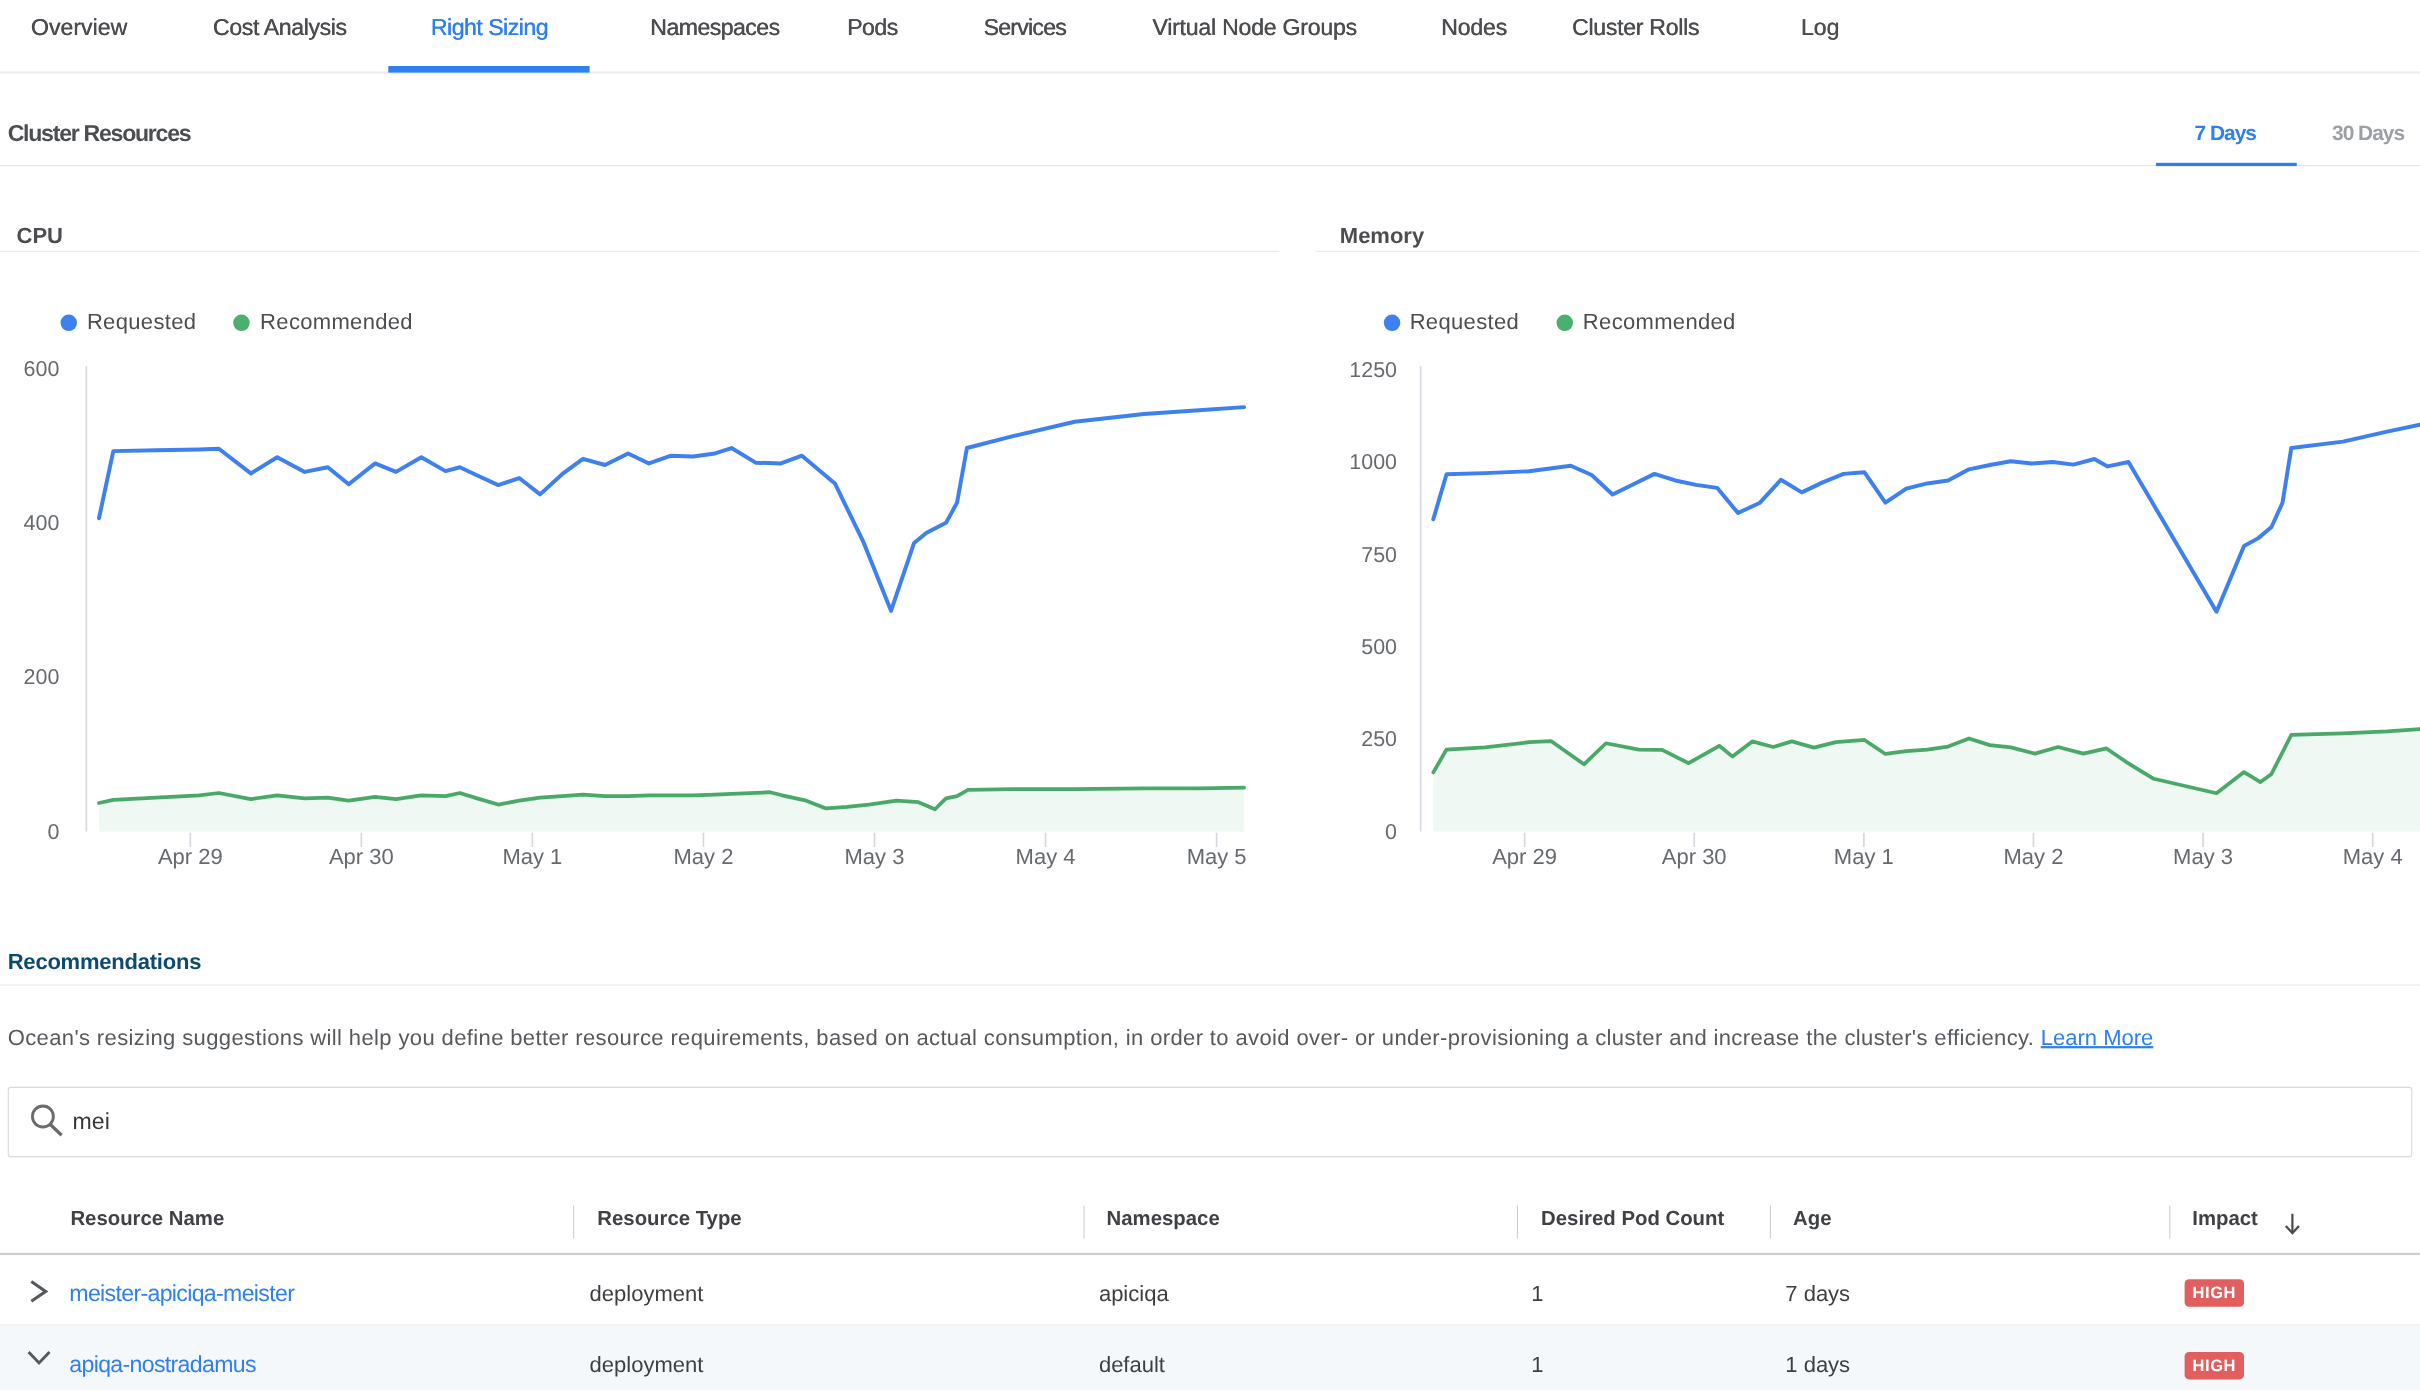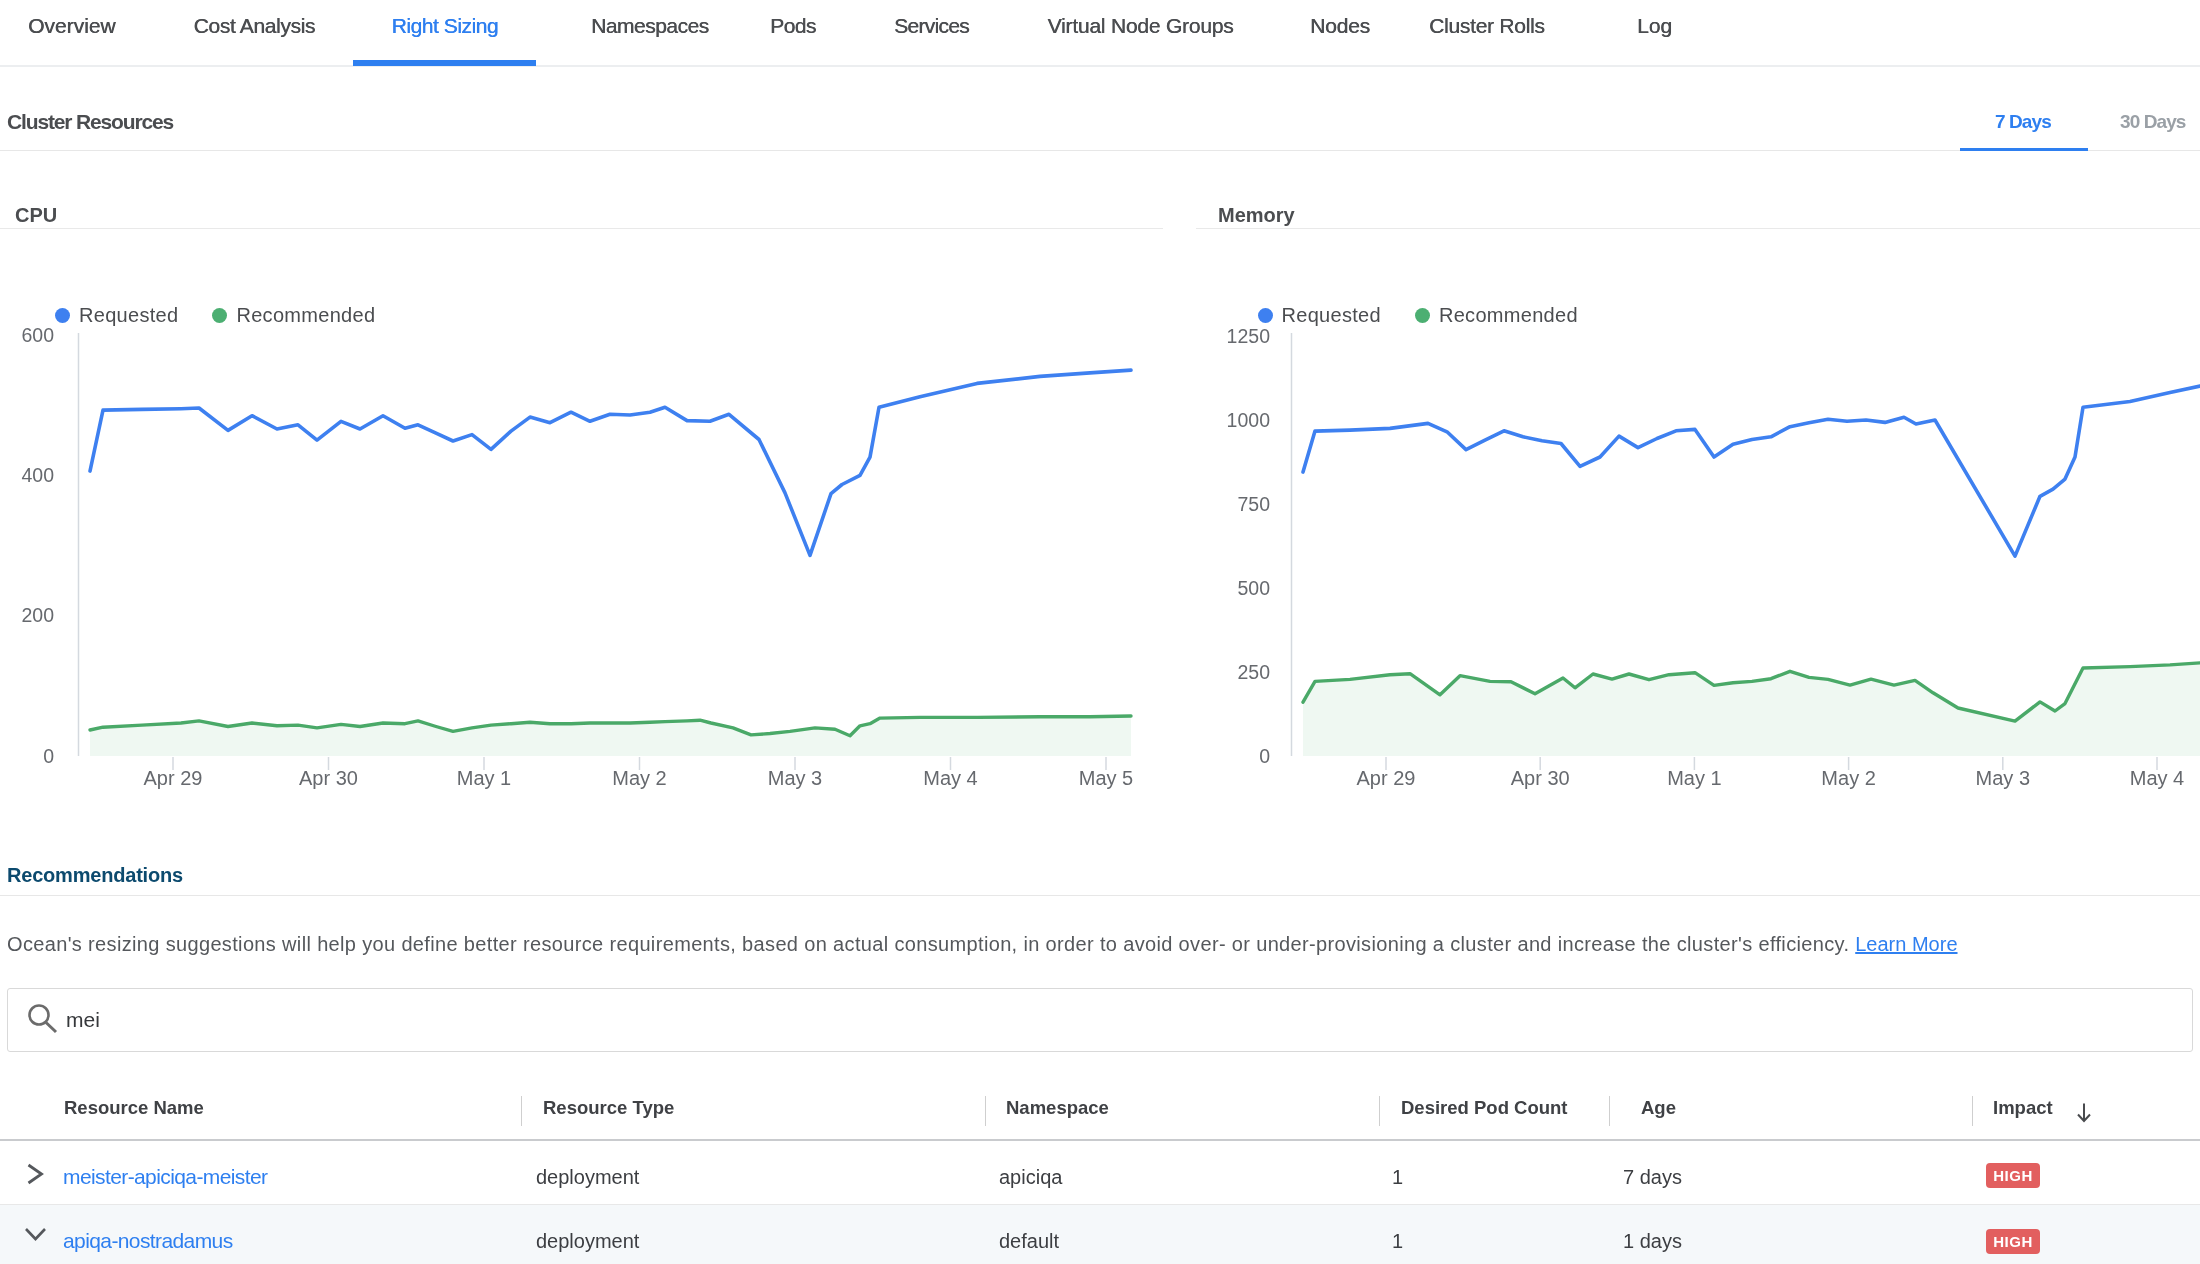--- a/index.html
+++ b/index.html
@@ -16,21 +16,21 @@
 
 .clusterhead { position:absolute; top:150px; left:0; width:2200px; height:1px; background:#e7e7e7; }
 .h-cluster { position:absolute; top:110px; left:7px; font-size:21px; font-weight:bold; color:#4b4d50; letter-spacing:-1.15px; }
 .d7 { position:absolute; top:111px; left:1995px; font-size:19px; font-weight:bold; color:#2e7ff0; letter-spacing:-0.9px; }
 .d7line { position:absolute; top:148px; left:1960px; width:128px; height:3px; background:#2e7ff0; }
 .d30 { position:absolute; top:111px; left:2120px; font-size:19px; font-weight:bold; color:#9aa0a6; letter-spacing:-0.9px; }
 
 
 .ct { position:absolute; font-size:20px; font-weight:bold; color:#4b4d50; }
 .ctline { position:absolute; top:228px; height:1px; background:#e9e9e9; }
-.legend { position:absolute; top:281.5px; display:flex; align-items:center; font-size:20px; color:#4b4d50; letter-spacing:0.3px;margin-top:22px; }
+.legend { position:absolute; top:281.5px; display:flex; align-items:center; font-size:20px; color:#4b4d50; letter-spacing:0.3px; }
 .dot { width:15px; height:15px; border-radius:50%; display:inline-block; margin-right:9px; }
 .charts { position:absolute; top:300px; left:0; }
 
 
 .h-reco { position:absolute; top:864px; left:7px; font-size:20px; font-weight:bold; color:#0c4a6e; letter-spacing:-0.2px; }
 .recoline { position:absolute; top:895px; left:0; width:2200px; height:1px; background:#e7e7e7; }
 .para { position:absolute; top:933px; left:7px; font-size:20px; color:#55585c; letter-spacing:0.345px; }
 .para a { letter-spacing:0; }
 .para a { color:#2e7ff0; text-decoration:underline; }
 .search { position:absolute; top:988px; left:7px; width:2186px; height:64px; border:1px solid #d9d9d9; border-radius:3px; }
@@ -134,21 +134,21 @@
         <circle cx="17" cy="12" r="9.5" fill="none" stroke="#6b6b6b" stroke-width="2.6"></circle>
         <line x1="24" y1="19.5" x2="34" y2="29" stroke="#6b6b6b" stroke-width="3"></line>
       </svg>
     <span class="q">mei</span>
   </div>
 
   <div class="th" style="top:1097px; left:64px;">Resource Name</div>
   <div class="th" style="top:1097px; left:543px;text-align:center;">Resource Type</div>
   <div class="th" style="top:1097px; left:1006px;">Namespace</div>
   <div class="th" style="top:1097px; left:1401px;">Desired Pod Count</div>
-  <div class="th" style="top:1097px; left:1630px;margin-left:11px;">Age</div>
+  <div class="th" style="top:1097px; left:1630px;">Age</div>
   <div class="th" style="top:1097px; left:1993px;">Impact</div>
   <svg class="abs" style="top:1102px; left:2070px;" width="30" height="24" viewBox="0 0 30 24">
       <line x1="14" y1="1.5" x2="14" y2="18.5" stroke="#494b4e" stroke-width="2"></line>
       <polyline points="8,12.5 14,19 20,12.5" fill="none" stroke="#494b4e" stroke-width="2"></polyline>
     </svg>
   <div class="sep" style="left:521px;"></div>
   <div class="sep" style="left:985px;"></div>
   <div class="sep" style="left:1379px;"></div>
   <div class="sep" style="left:1609px;"></div>
   <div class="sep" style="left:1972px;"></div>

